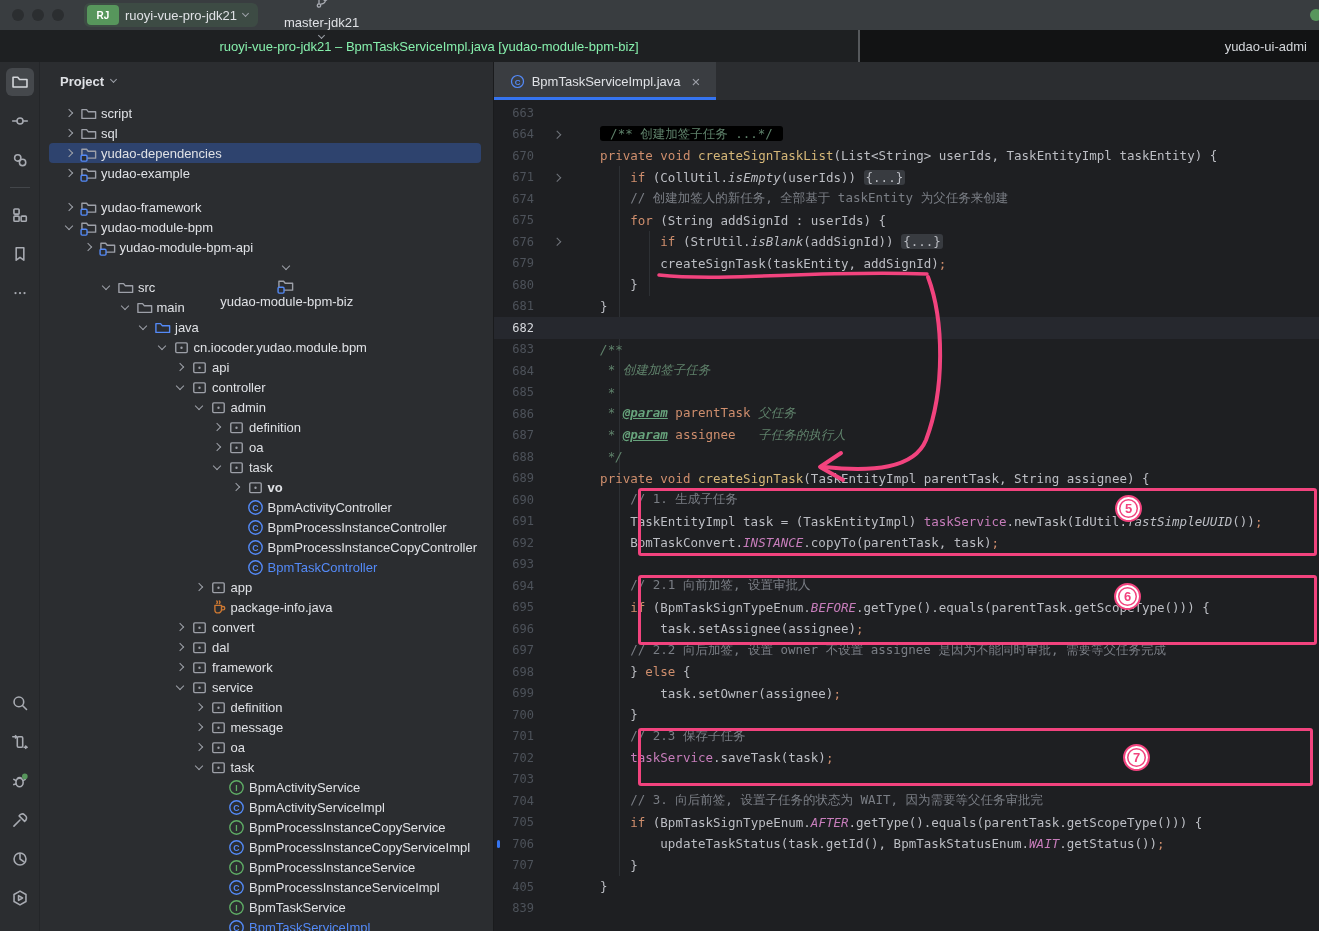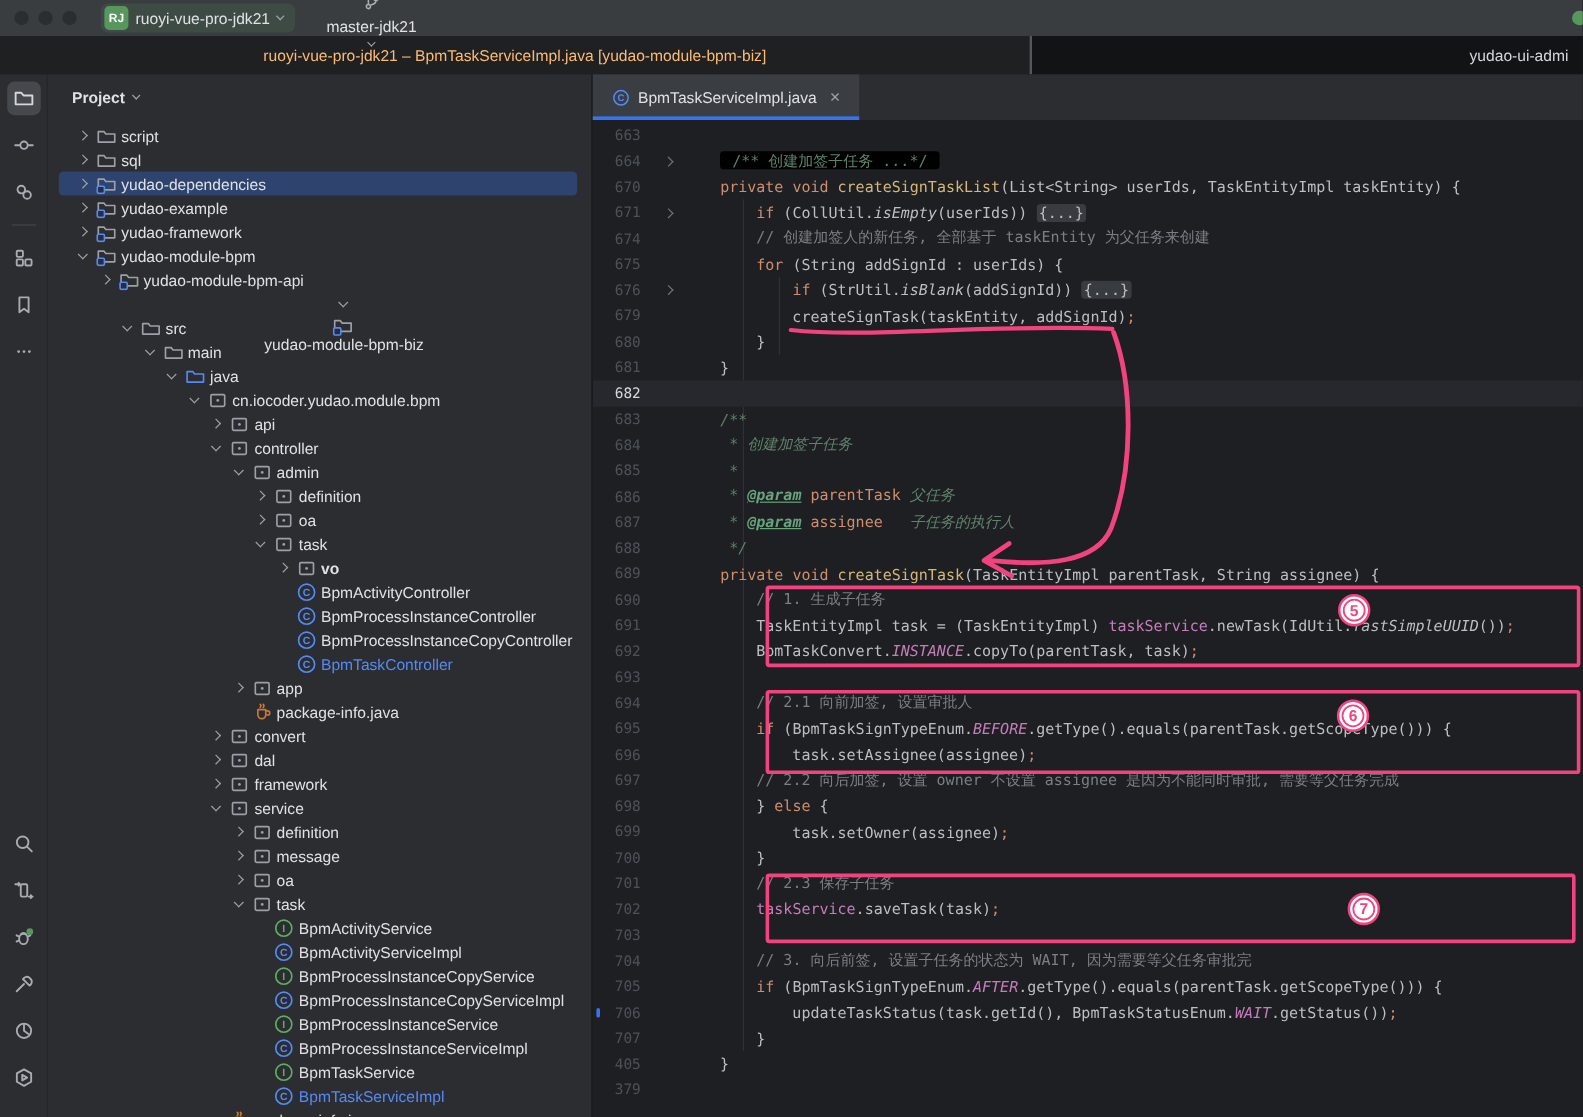--- a/index.html
+++ b/index.html
@@ -7,32 +7,32 @@
   html,body{width:1319px;height:931px;overflow:hidden;background:#1e1f22;
     font-family:"Liberation Sans",sans-serif;-webkit-font-smoothing:antialiased;}
   .app{width:1319px;height:931px;display:flex;flex-direction:column;position:relative;}
 
   
   .titlebar{height:30px;background:#393d40;display:flex;align-items:center;position:relative;flex-shrink:0;}
   .lights{display:flex;gap:8px;padding-left:12px;}
   .light{width:12px;height:12px;border-radius:50%;background:#2b2e30;}
   .proj-widget{display:flex;align-items:center;gap:6px;margin-left:20px;background:rgba(87,150,92,.16);
     border-radius:6px;padding:2px 10px 2px 3px;}
-  .rj{width:20px;height:20px;border-radius:4px;background:#57965c;color:#fff;font-size:10px;font-weight:bold;
+  .rj{width:32px;height:20px;border-radius:4px;background:#57965c;color:#fff;font-size:10px;font-weight:bold;
     display:flex;align-items:center;justify-content:center;}
   .tb-text{color:#dfe1e5;font-size:13px;}
   .branch-widget{display:flex;align-items:center;gap:6px;margin-left:26px;flex-direction:column;}
   .chev-d{width:5px;height:5px;border-right:1.4px solid #9da0a8;border-bottom:1.4px solid #9da0a8;
     display:inline-block;transform:rotate(45deg);margin-top:-3px;}
   .green-dot{position:absolute;right:-3px;top:9px;width:12px;height:12px;border-radius:50%;background:#57965c;}
 
   
   .winstrip{height:32px;display:flex;flex-shrink:0;}
   .ws-left{width:858px;background:#1e2022;display:flex;align-items:center;justify-content:center;
-    color:#fdba74;font-size:13px;}
+    color:#86efac;font-size:13px;}
   .ws-right{flex:1;background:#121314;border-left:2px solid #55585b;display:flex;align-items:center;
     justify-content:flex-end;padding-right:12px;color:#d4d7db;font-size:13px;}
 
   
   .main{flex:1;display:flex;min-height:0;}
 
   
   .activity{width:40px;background:#2b2d30;border-right:1px solid #242629;display:flex;flex-direction:column;
     align-items:center;padding-top:6px;flex-shrink:0;}
   .aslot{width:28px;height:28px;border-radius:6px;display:flex;align-items:center;justify-content:center;
@@ -264,21 +264,21 @@
               <i></i>
             </span>
             <span class="ticon">
               <svg width="17" height="17" viewBox="0 0 16 16">
                 <path d="M1.8 4h4.4l1.5 1.9h7v6.5H1.8z" stroke="#9da0a8" stroke-width="1.3" fill="none" stroke-linejoin="round"></path>
                 <rect x="1" y="9.6" width="5.6" height="5.6" rx="1" fill="#2b2d30" stroke="#548af7" stroke-width="1.3"></rect>
               </svg>
             </span>
             <span class="tlabel">yudao-example</span>
           </div>
-          <div class="tree-row" style="padding-left: 20px;">
+          <div class="tree-row" style="padding-left: 20px; margin-top: 14px;">
             <span class="chev collapsed">
               <i></i>
             </span>
             <span class="ticon">
               <svg width="17" height="17" viewBox="0 0 16 16">
                 <path d="M1.8 4h4.4l1.5 1.9h7v6.5H1.8z" stroke="#9da0a8" stroke-width="1.3" fill="none" stroke-linejoin="round"></path>
                 <rect x="1" y="9.6" width="5.6" height="5.6" rx="1" fill="#2b2d30" stroke="#548af7" stroke-width="1.3"></rect>
               </svg>
             </span>
             <span class="tlabel">yudao-framework</span>
@@ -743,21 +743,21 @@
             <div class="cl"><span class="ln">699</span><span class="foldc"></span><span class="ct"><span class="pl">            task.setOwner(assignee)</span><span class="semi">;</span></span></div>
             <div class="cl"><span class="ln">700</span><span class="foldc"></span><span class="ct"><span class="pl">        }</span></span></div>
             <div class="cl"><span class="ln">701</span><span class="foldc"></span><span class="ct"><span class="pl">        </span><span class="cm">// 2.3 保存子任务</span></span></div>
             <div class="cl"><span class="ln">702</span><span class="foldc"></span><span class="ct"><span class="pl">        </span><span class="field">taskService</span><span class="pl">.saveTask(task)</span><span class="semi">;</span></span></div>
             <div class="cl"><span class="ln">703</span><span class="foldc"></span><span class="ct"></span></div>
             <div class="cl"><span class="ln">704</span><span class="foldc"></span><span class="ct"><span class="pl">        </span><span class="cm">// 3. 向后前签, 设置子任务的状态为 WAIT, 因为需要等父任务审批完</span></span></div>
             <div class="cl"><span class="ln">705</span><span class="foldc"></span><span class="ct"><span class="pl">        </span><span class="kw">if</span><span class="pl"> (BpmTaskSignTypeEnum.</span><span class="const">AFTER</span><span class="pl">.getType().equals(parentTask.getScopeType())) {</span></span></div>
             <div class="cl marker"><span class="ln">706</span><span class="foldc"></span><span class="ct"><span class="pl">            updateTaskStatus(task.getId(), BpmTaskStatusEnum.</span><span class="const">WAIT</span><span class="pl">.getStatus())</span><span class="semi">;</span></span></div>
             <div class="cl"><span class="ln">707</span><span class="foldc"></span><span class="ct"><span class="pl">        }</span></span></div>
             <div class="cl"><span class="ln">405</span><span class="foldc"></span><span class="ct"><span class="pl">    }</span></span></div>
-            <div class="cl"><span class="ln">379</span><span class="foldc"></span><span class="ct"></span></div>
+            <div class="cl"><span class="ln">839</span><span class="foldc"></span><span class="ct"></span></div>
           </div>
 
         <svg class="ink-svg" width="826" height="831" viewBox="0 0 826 831">
           <path d="M165,175 C230,182 320,170 433,174" fill="none" stroke="#f2437e" stroke-width="3.5" stroke-linecap="round"></path>
           <path d="M434,177 C450,220 451,290 432,340 C420,369 378,372 330,367" fill="none" stroke="#f2437e" stroke-width="4" stroke-linecap="round"></path>
           <path d="M347,353 L326,367 L349,380" fill="none" stroke="#f2437e" stroke-width="4" stroke-linecap="round" stroke-linejoin="round"></path>
         </svg>
 
         <div class="abox" style="left:144px;top:388px;width:679px;height:68px;"></div>
         <div class="abox" style="left:144px;top:475px;width:679px;height:70px;"></div>

